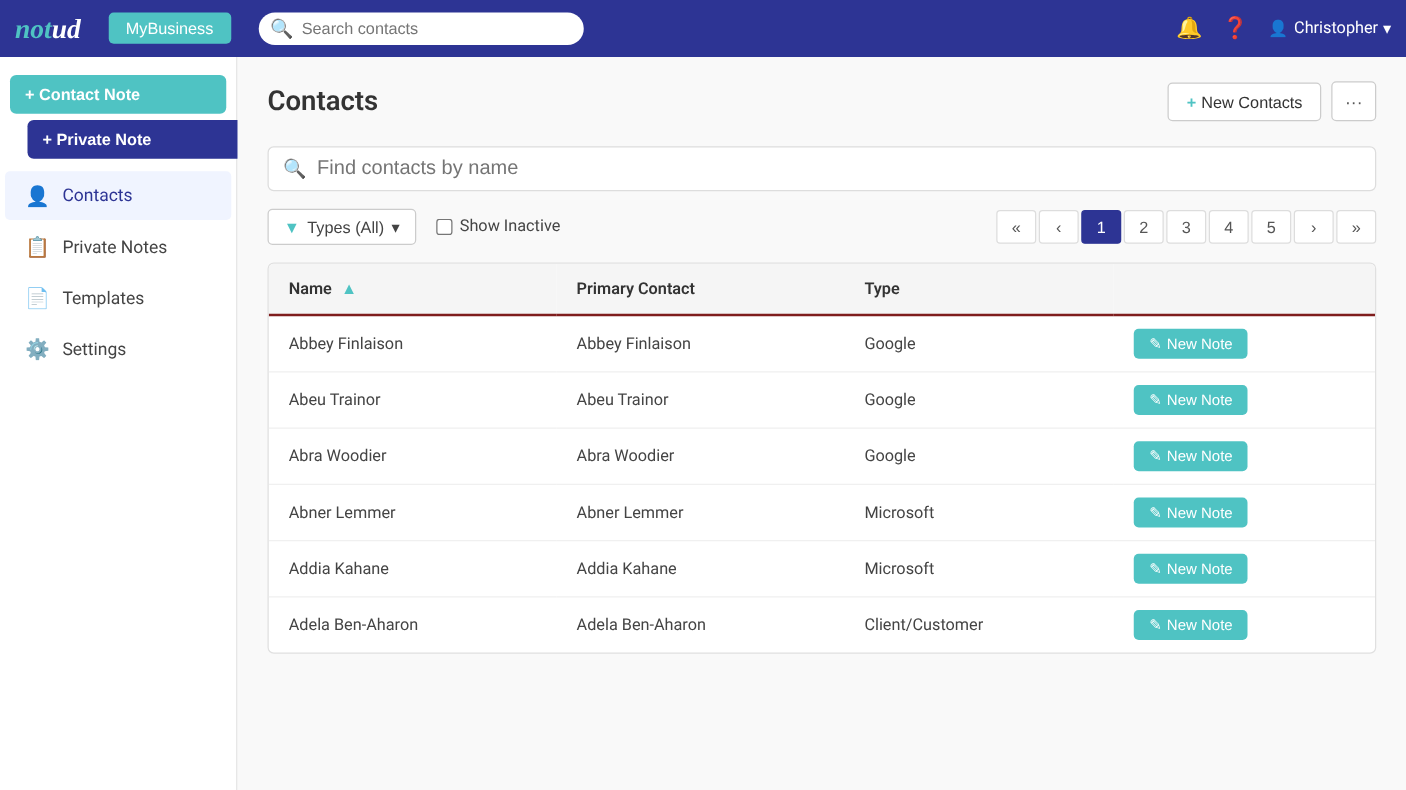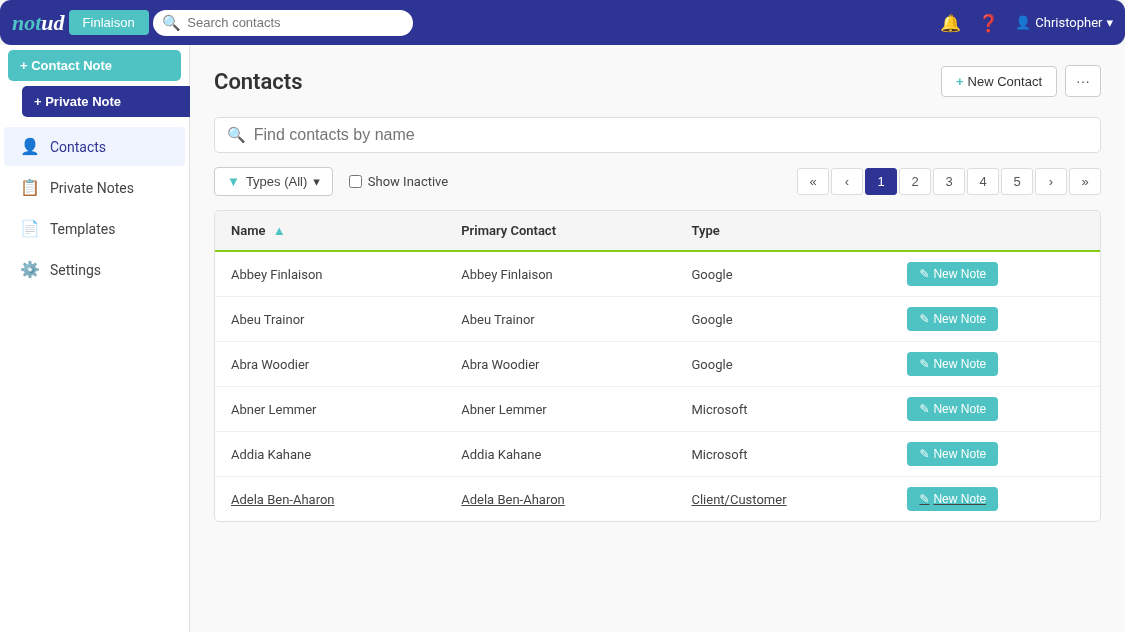--- a/index.html
+++ b/index.html
@@ -5,25 +5,24 @@
     * { box-sizing: border-box; margin: 0; padding: 0; }
     body { font-family: -apple-system, BlinkMacSystemFont, 'Segoe UI', Roboto, sans-serif; font-size: 14px; background: #f5f5f5; }
 
     
     .topnav {
       background: #2d3494;
       height: 45px;
       display: flex;
       align-items: center;
       padding: 0 12px;
-      gap: 4px;
+      gap: 22px;
       position: fixed;
       top: 0; left: 0; right: 0;
       z-index: 100;
-      border-radius: 11px;
     }
     .logo {
       color: white;
       font-size: 22px;
       font-weight: bold;
       font-style: italic;
       font-family: Georgia, serif;
     }
     .logo span { color: #4fc3c3; }
     .mybusiness-btn {
@@ -75,20 +74,21 @@
       margin-top: 45px;
       height: calc(100vh - 45px);
     }
 
     
     .sidebar {
       width: 190px;
       background: white;
       border-right: 1px solid #e0e0e0;
       flex-shrink: 0;
+      padding-top: 10px;
     }
     .sidebar-btn {
       display: block;
       width: calc(100% - 16px);
       margin: 5px 8px;
       padding: 8px 12px;
       border: none;
       border-radius: 5px;
       font-size: 13px;
       font-weight: 600;
@@ -243,58 +243,58 @@
       border: 1px solid #e0e0e0;
       border-radius: 5px;
       overflow: hidden;
     }
     table {
       width: 100%;
       border-collapse: collapse;
     }
     thead tr {
       background: #f5f5f5;
-      border-bottom: 2px solid #84cc16;
+      border-bottom: 2px solid #7f1d1d;
     }
     th {
       padding: 12px 16px;
       text-align: left;
       font-size: 13px;
       font-weight: 600;
       color: #333;
     }
     th .sort-arrow { color: #4fc3c3; margin-left: 4px; }
     td {
       padding: 10px 16px;
       font-size: 13px;
       color: #444;
       border-bottom: 1px solid #f0f0f0;
     }
-    tr:last-child td { border-bottom: none; text-decoration: underline; }
+    tr:last-child td { border-bottom: none; }
     .new-note-btn {
       background: #4fc3c3;
       color: white;
       border: none;
       padding: 5px 12px;
       border-radius: 4px;
       font-size: 12px;
       cursor: pointer;
       display: flex;
       align-items: center;
       gap: 4px;
       white-space: nowrap;
     }
     .action-cell { text-align: right; }
   </style>
 </head>
 <body>
 
 <nav class="topnav">
   <div class="logo"><span>not</span>ud</div>
-  <button class="mybusiness-btn">Finlaison</button>
+  <button class="mybusiness-btn">MyBusiness</button>
   <div class="search-bar">
     <span class="search-icon">🔍</span>
     <input type="text" placeholder="Search contacts" style="">
   </div>
   <div class="nav-icons">
     <span class="nav-icon">🔔</span>
     <span class="nav-icon">❓</span>
     <div class="user-menu">
       <span>👤</span>
       <span>Christopher</span>
@@ -327,21 +327,21 @@
       </div>
     </nav>
   </aside>
 
   <main class="main">
     <div class="page-header">
       <h1 class="page-title">Contacts</h1>
       <div class="header-actions">
         <button class="new-contact-btn">
           <span class="plus">+</span>
-          <span>New Contact</span>
+          <span>New Contacts</span>
         </button>
         <button class="more-btn">···</button>
       </div>
     </div>
 
     <div class="contacts-search">
       <span class="search-icon">🔍</span>
       <input type="text" placeholder="Find contacts by name" style="">
     </div>
 

